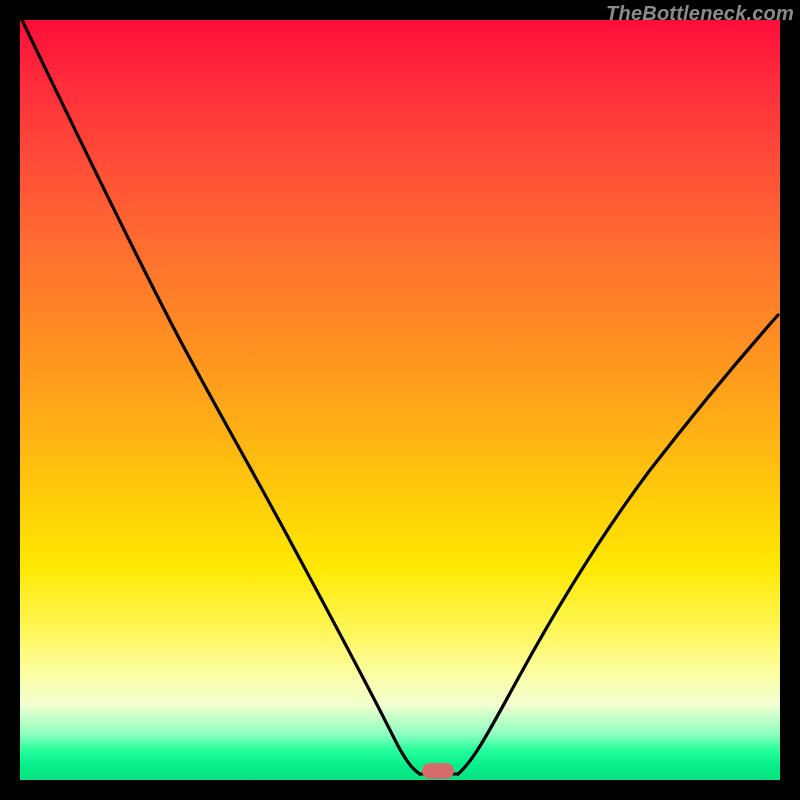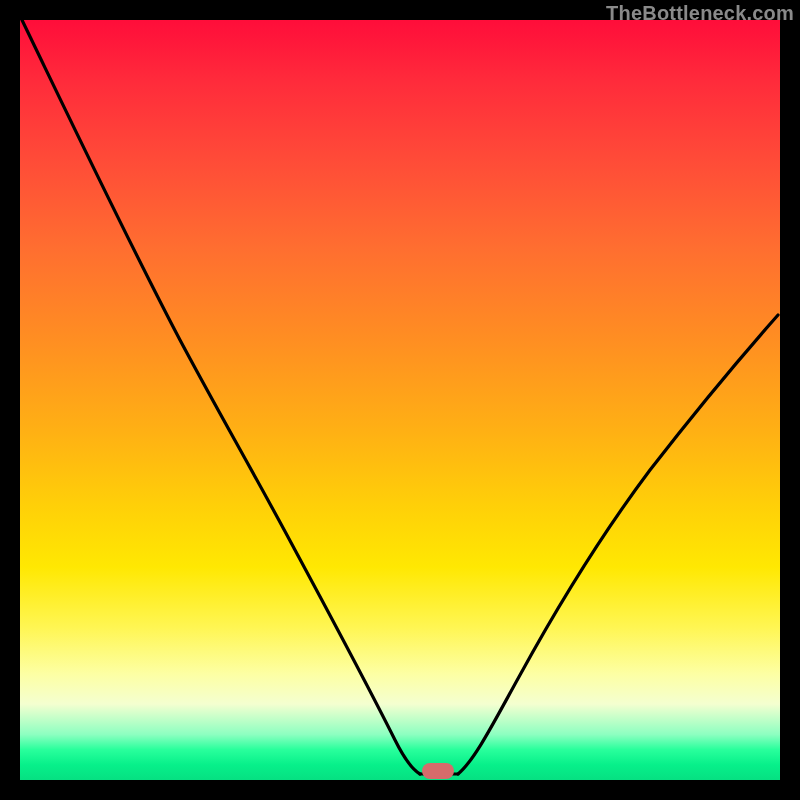--- a/index.html
+++ b/index.html
@@ -10,20 +10,21 @@
     background: #000;
     overflow: hidden;
   }
   .frame {
     position: absolute;
     left: 0;
     top: 0;
     width: 800px;
     height: 656px;
     background: #000;
+    font-style: italic;
   }
   .plot-area {
     position: absolute;
     left: 20px;
     top: 20px;
     width: 760px;
     height: 760px;
     
     background: linear-gradient(
       to bottom,

